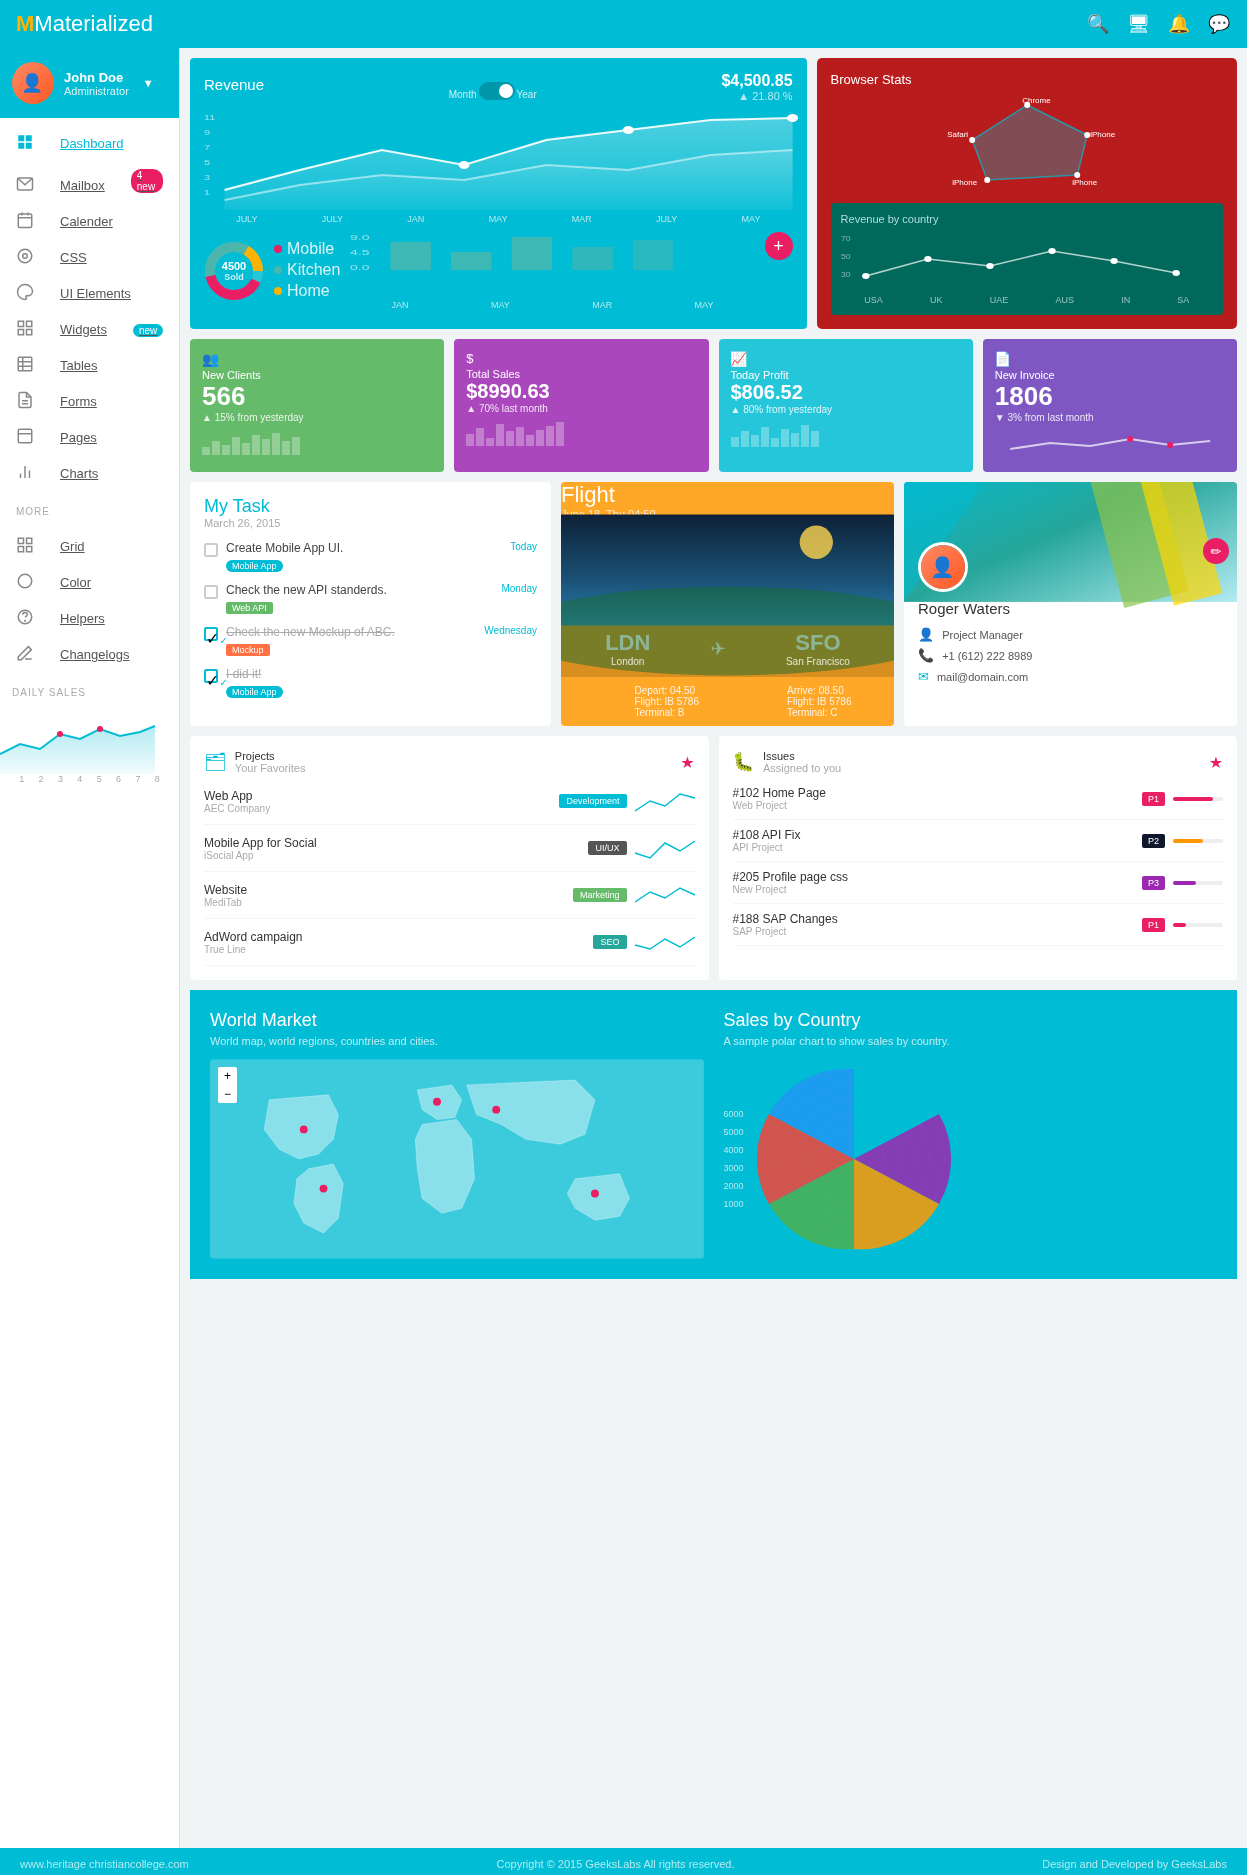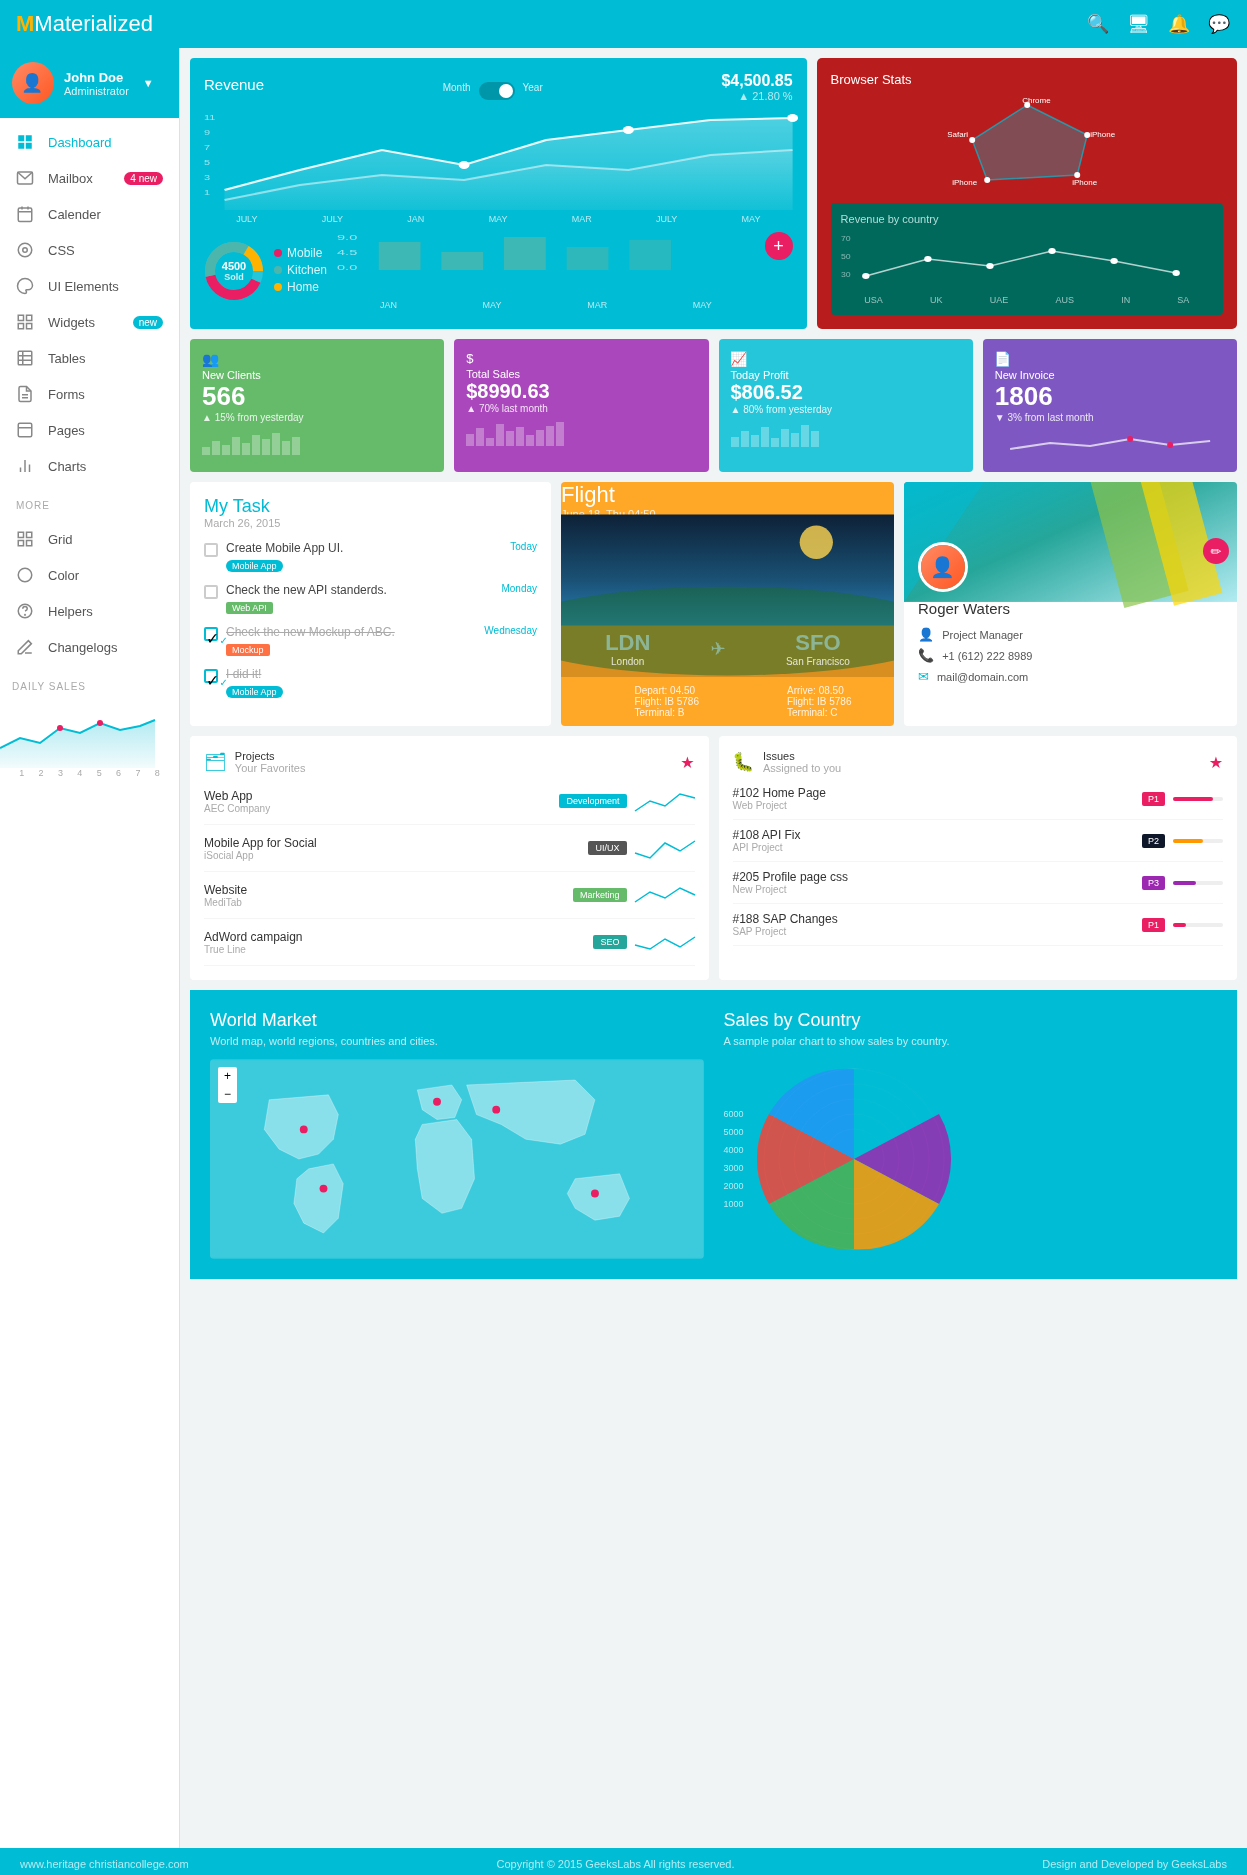--- a/index.html
+++ b/index.html
@@ -52,25 +52,26 @@
       width: 100%; height: 100%;
       background: linear-gradient(135deg, #FF8A65, #FF5722);
       display: flex; align-items: center; justify-content: center;
       color: white; font-size: 18px;
     }
     .sidebar-user-info { color: white; }
     .sidebar-user-name { font-size: 13px; font-weight: bold; }
     .sidebar-user-role { font-size: 11px; opacity: 0.85; }
     .sidebar-nav { padding: 6px 0; }
     .sidebar-item {
-      display: flex; align-items: center; gap: 14px;
+      display: flex; align-items: flex-end; gap: 26px;
       padding: 9px 16px;
       font-size: 13px;
       color: #555;
       cursor: pointer;
+      text-decoration: underline;
     }
     .sidebar-item.active { color: #00BCD4; }
     .sidebar-icon { width: 18px; height: 18px; flex-shrink: 0; }
     .sidebar-badge {
       margin-left: auto;
       background: #E91E63;
       color: white;
       font-size: 10px;
       padding: 1px 6px;
       border-radius: 10px;
@@ -134,21 +135,21 @@
     .donut-chart {
       width: 60px; height: 60px;
       position: relative;
     }
     .donut-label {
       position: absolute;
       top: 50%; left: 50%;
       transform: translate(-50%, -50%);
       font-size: 9px; color: white; text-align: center; font-weight: bold;
     }
-    .legend-items { font-size: 12px; color: rgba(255,255,255,0.85); }
+    .legend-items { font-size: 16px; color: rgba(255,255,255,0.85); }
     .legend-item { display: flex; align-items: center; gap: 5px; margin-bottom: 3px; }
     .legend-dot { width: 8px; height: 8px; border-radius: 50%; flex-shrink: 0; }
     .bar-chart-area { flex: 1; }
     .bar-chart-labels { font-size: 9px; color: rgba(255,255,255,0.7); display: flex; justify-content: space-around; margin-top: 4px; }
     .add-btn {
       background: #E91E63;
       color: white;
       border-radius: 50%;
       width: 28px; height: 28px;
       display: flex; align-items: center; justify-content: center;
@@ -548,21 +549,21 @@
     </div>
   </div>
 
   <div class="content">
 
     <div class="top-row">
 
       <div class="revenue-card">
         <div class="revenue-header">
           <div class="revenue-title">Revenue</div>
-          <div style="display:flex;align-items:flex-start;gap:8px;margin-top:8px;">
+          <div style="display:flex;align-items:flex-end;gap:2px;margin-top:8px;">
             <span style="font-size:10px;color:rgba(255,255,255,0.8);">Month</span>
             <div class="toggle-pill"></div>
             <span style="font-size:10px;color:rgba(255,255,255,0.8);">Year</span>
           </div>
           <div class="revenue-amount">
             <div class="big">$4,500.85</div>
             <div class="revenue-up">▲ <span>21.80 %</span></div>
           </div>
         </div>
 

